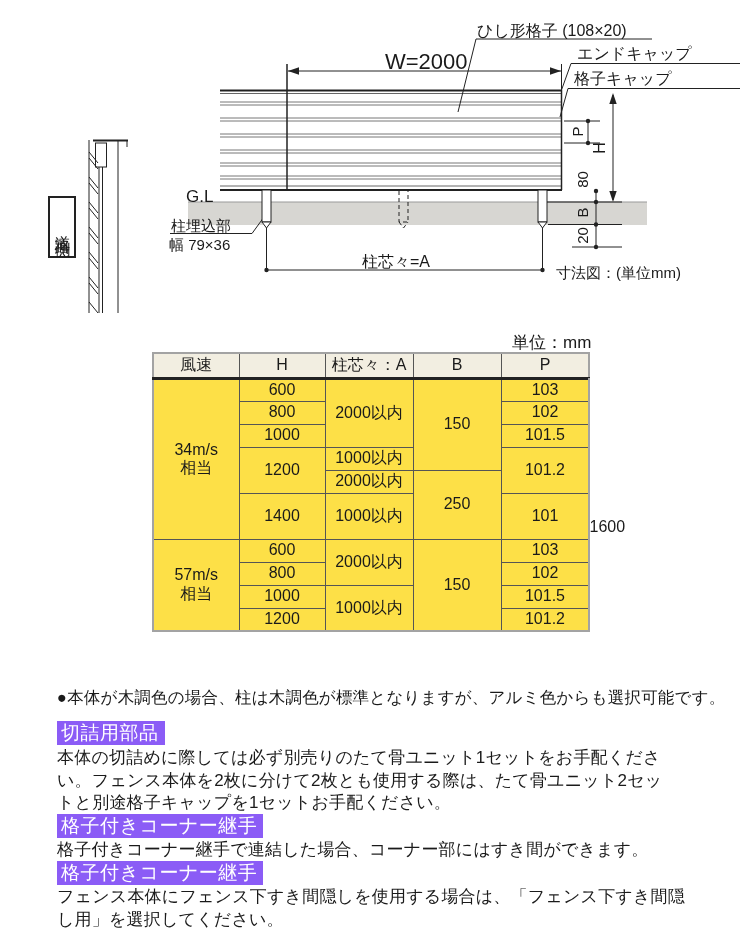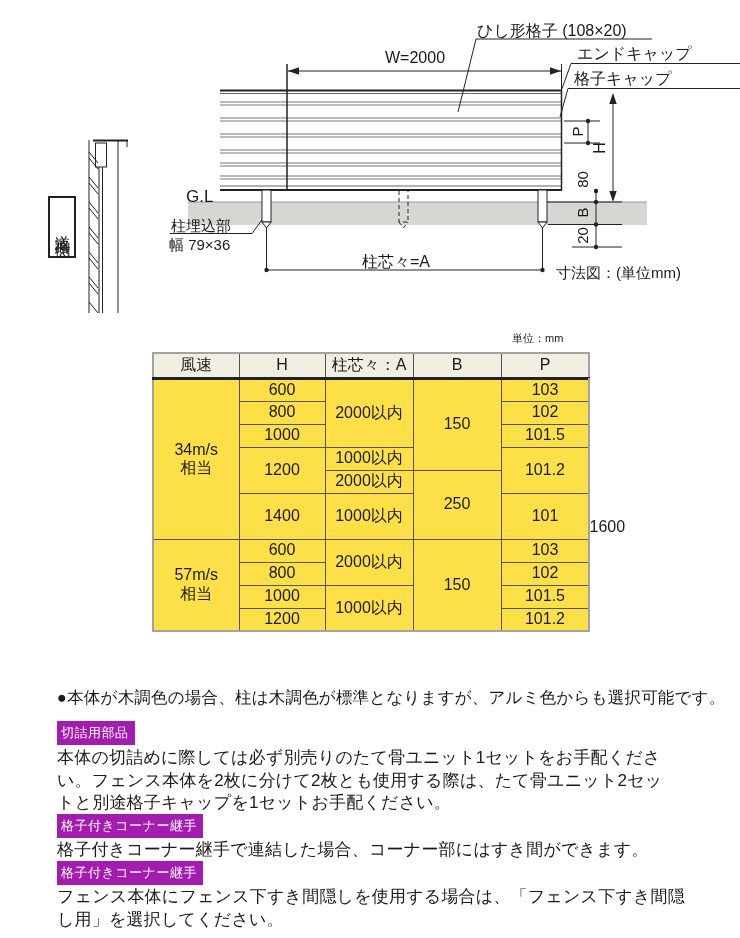--- a/index.html
+++ b/index.html
@@ -24,22 +24,22 @@
     border:1px solid #555;text-align:center;vertical-align:middle;
     font-size:16px;padding:0;line-height:1.15;background:#fde047;
   }
   .spec-table thead th{background:#f2eee1;border-bottom:3px solid #222;font-weight:normal;}
   .spec-table thead tr{height:25px;}
   .spec-table tbody tr{height:23px;}
   .prelines{white-space:pre-line;margin-top:8px;}
   
   .note-text{position:absolute;left:57px;width:688px;font-size:17px;line-height:22.6px;letter-spacing:0.2px;white-space:pre-line;}
   .badge{
-    position:absolute;left:57px;background:#a21caf;color:#fff;
-    font-size:13px;line-height:21px;padding:1px 6px 2px 4px;letter-spacing:0.5px;white-space:nowrap;
+    position:absolute;left:57px;background:#8b5cf6;color:#fff;
+    font-size:19px;line-height:21px;padding:1px 6px 2px 4px;letter-spacing:0.5px;white-space:nowrap;
   }
 </style>
 </head>
 <body>
 
 <svg class="abs" width="740" height="345" style="left:0;top:0" stroke="#222" stroke-width="1" fill="none">
 
   <g>
     <rect x="188" y="202" width="459" height="23" fill="#d7d6d2" stroke="none"></rect>
     <line x1="188" y1="202" x2="647" y2="202" stroke="#999"></line>
@@ -152,36 +152,36 @@
     <line x1="542.5" y1="228" x2="542.5" y2="270"></line>
     <line x1="266.5" y1="270" x2="542.5" y2="270"></line>
     <circle cx="266.5" cy="270" r="2.2" fill="#222" stroke="none"></circle>
     <circle cx="542.5" cy="270" r="2.2" fill="#222" stroke="none"></circle>
   </g>
 </svg>
 
 <div class="lbl" style="left:477px;top:21px;font-size:16px">ひし形格子 (108×20)</div>
 <div class="lbl" style="left:577px;top:44px;font-size:16px">エンドキャップ</div>
 <div class="lbl" style="left:574px;top:69px;font-size:16px">格子キャップ</div>
-<div class="lbl" style="left:385px;top:49px;font-size:16px">W=2000</div>
+<div class="lbl" style="left:385px;top:49px;font-size:22px">W=2000</div>
 <div class="lbl" style="left:186px;top:187px;font-size:17px">G.L</div>
 <div class="lbl" style="left:171px;top:217px;font-size:15px">柱埋込部</div>
 <div class="lbl" style="left:169px;top:236px;font-size:15px">幅 79×36</div>
 <div class="lbl" style="left:362px;top:252px;font-size:16px">柱芯々=A</div>
 <div class="lbl" style="left:556px;top:264px;font-size:15px">寸法図：(単位mm)</div>
 
 <div class="rot" style="left:562px;top:123px;width:30px;font-size:15px">P</div>
 <div class="rot" style="left:585px;top:139px;width:30px;font-size:16px">H</div>
 <div class="rot" style="left:564px;top:171px;width:36px;font-size:15px">80</div>
 <div class="rot" style="left:567px;top:204px;width:30px;font-size:15px">B</div>
 <div class="rot" style="left:564px;top:227px;width:36px;font-size:15px">20</div>
 
 <div class="vbox" style="left:48px;top:196px;width:24px;height:58px;font-size:16px">道路側</div>
 
-<div class="lbl" style="left:512px;top:331px;font-size:11px">単位：mm</div>
+<div class="lbl" style="left:512px;top:331px;font-size:17px">単位：mm</div>
 
 <table class="spec-table">
   <colgroup>
       <col style="width:86px">
       <col style="width:86px">
       <col style="width:88px">
       <col style="width:88px">
       <col style="width:88px">
     </colgroup>
   <thead>

